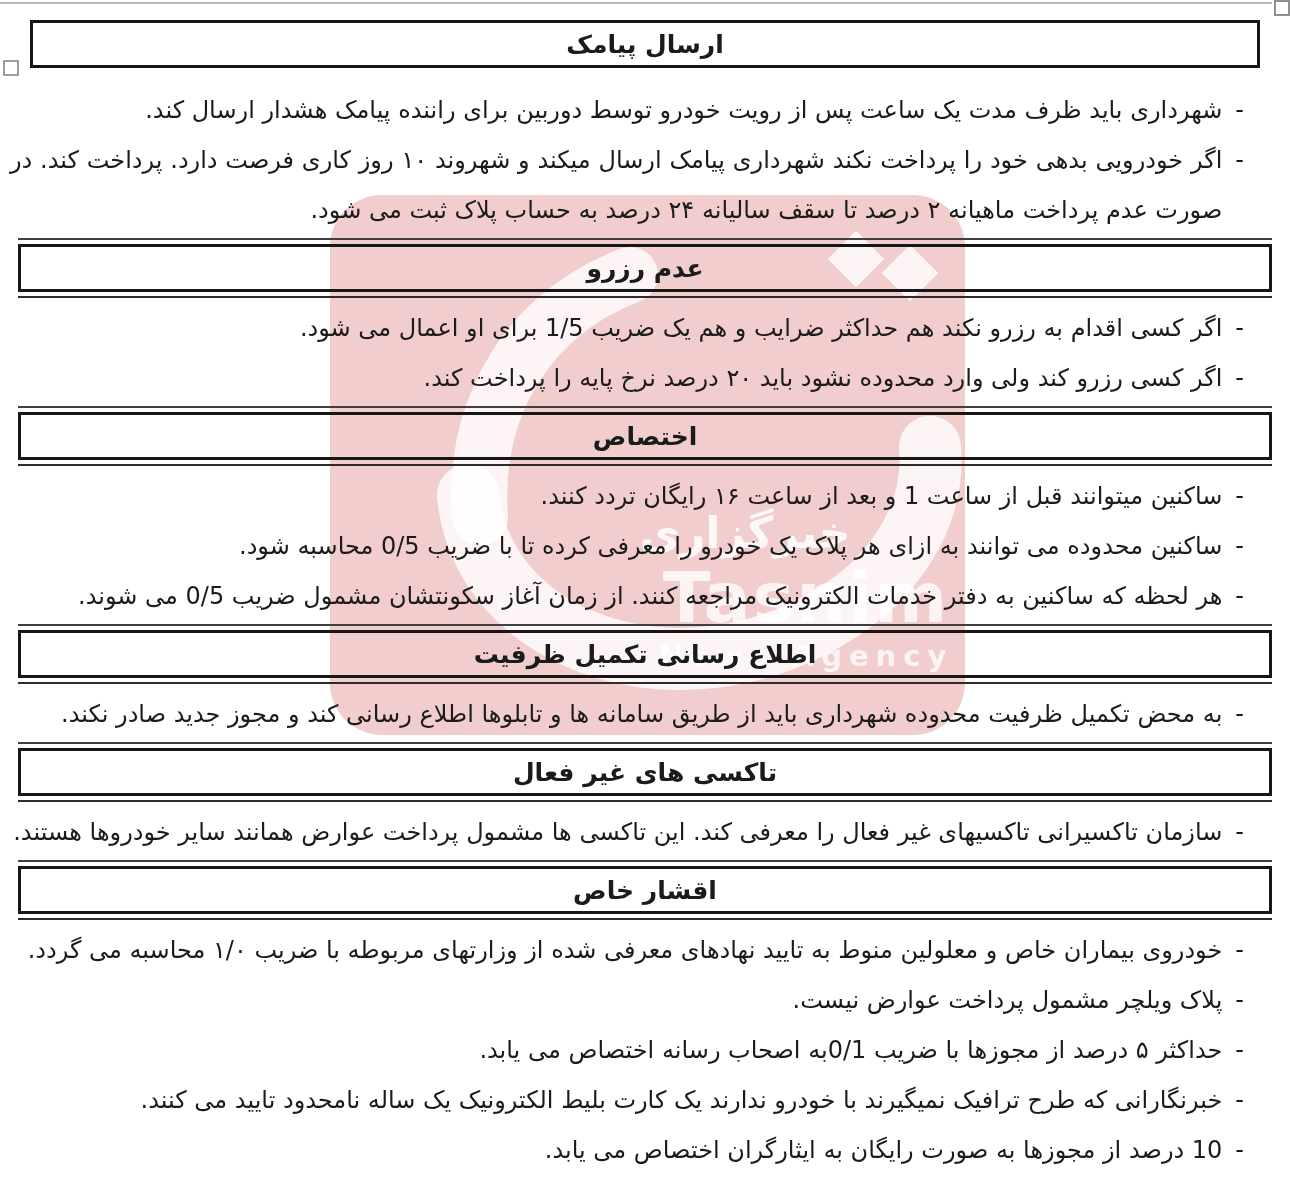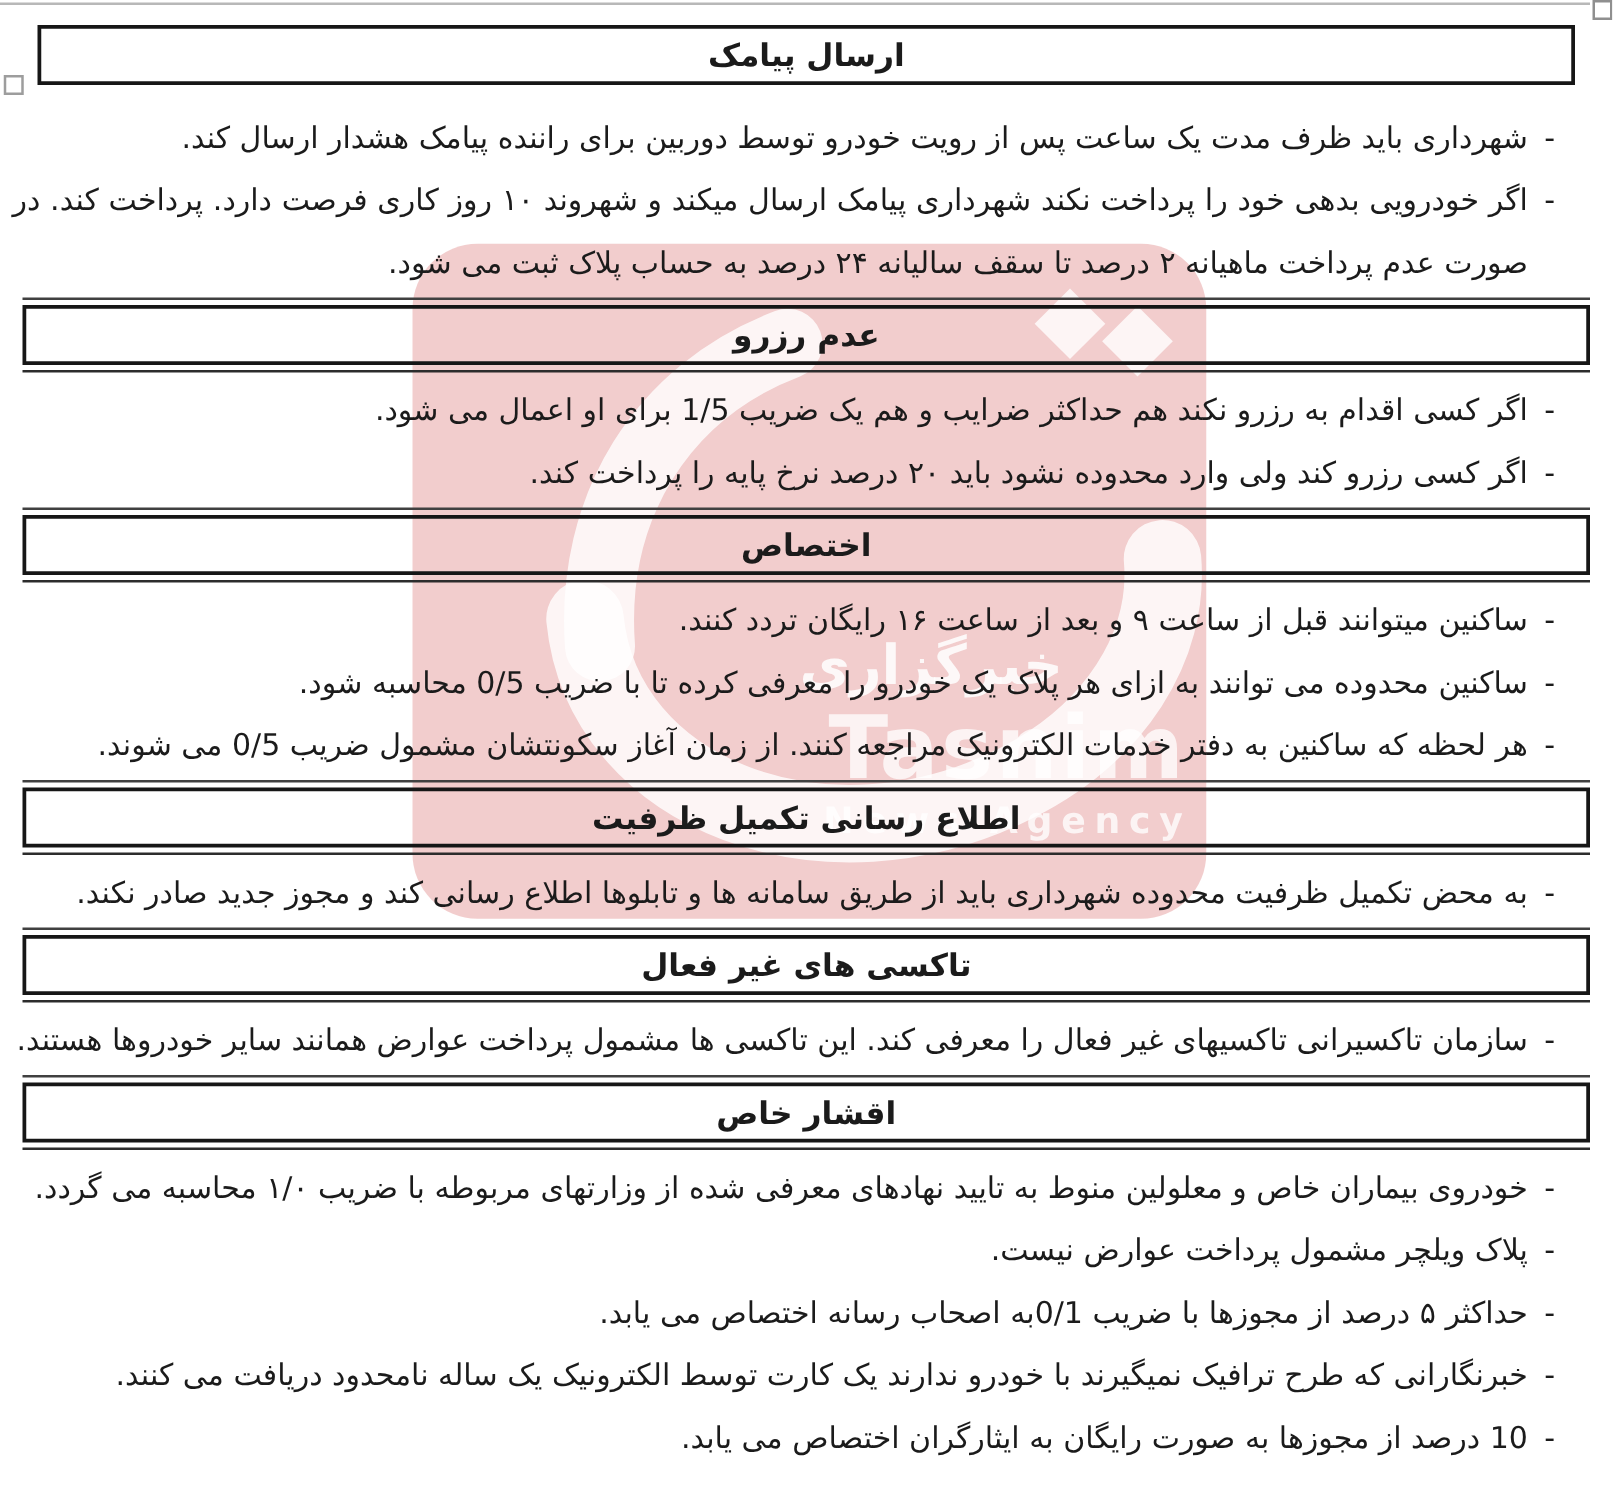--- a/index.html
+++ b/index.html
@@ -109,21 +109,21 @@
           <span class="dash">-</span>
           <span class="btext">اگر کسی رزرو کند ولی وارد محدوده نشود باید ۲۰ درصد نرخ پایه را پرداخت کند.</span>
         </div>
       </div>
       <div class="hbox">
         <div class="hbox-inner">اختصاص</div>
       </div>
       <div class="bullets">
         <div class="bullet">
           <span class="dash">-</span>
-          <span class="btext">ساکنین میتوانند قبل از ساعت ۹ و بعد از ساعت ۱۶ رایگان تردد کنند.</span>
+          <span class="btext">ساکنین میتوانند قبل از ساعت 1 و بعد از ساعت ۱۶ رایگان تردد کنند.</span>
         </div>
         <div class="bullet">
           <span class="dash">-</span>
           <span class="btext">ساکنین محدوده می توانند به ازای هر پلاک یک خودرو را معرفی کرده تا با ضریب 0/5 محاسبه شود.</span>
         </div>
         <div class="bullet">
           <span class="dash">-</span>
           <span class="btext">هر لحظه که ساکنین به دفتر خدمات الکترونیک مراجعه کنند. از زمان آغاز سکونتشان مشمول ضریب 0/5 می شوند.</span>
         </div>
       </div>
@@ -156,21 +156,21 @@
         <div class="bullet">
           <span class="dash">-</span>
           <span class="btext">پلاک ویلچر مشمول پرداخت عوارض نیست.</span>
         </div>
         <div class="bullet">
           <span class="dash">-</span>
           <span class="btext">حداکثر ۵ درصد از مجوزها با ضریب 0/1به اصحاب رسانه اختصاص می یابد.</span>
         </div>
         <div class="bullet">
           <span class="dash">-</span>
-          <span class="btext">خبرنگارانی که طرح ترافیک نمیگیرند با خودرو ندارند یک کارت توسط الکترونیک یک ساله نامحدود دریافت می کنند.</span>
+          <span class="btext">خبرنگارانی که طرح ترافیک نمیگیرند با خودرو ندارند یک کارت بلیط الکترونیک یک ساله نامحدود تایید می کنند.</span>
         </div>
         <div class="bullet">
           <span class="dash">-</span>
           <span class="btext">10 درصد از مجوزها به صورت رایگان به ایثارگران اختصاص می یابد.</span>
         </div>
       </div>
     </div>
 
 </div>
 

